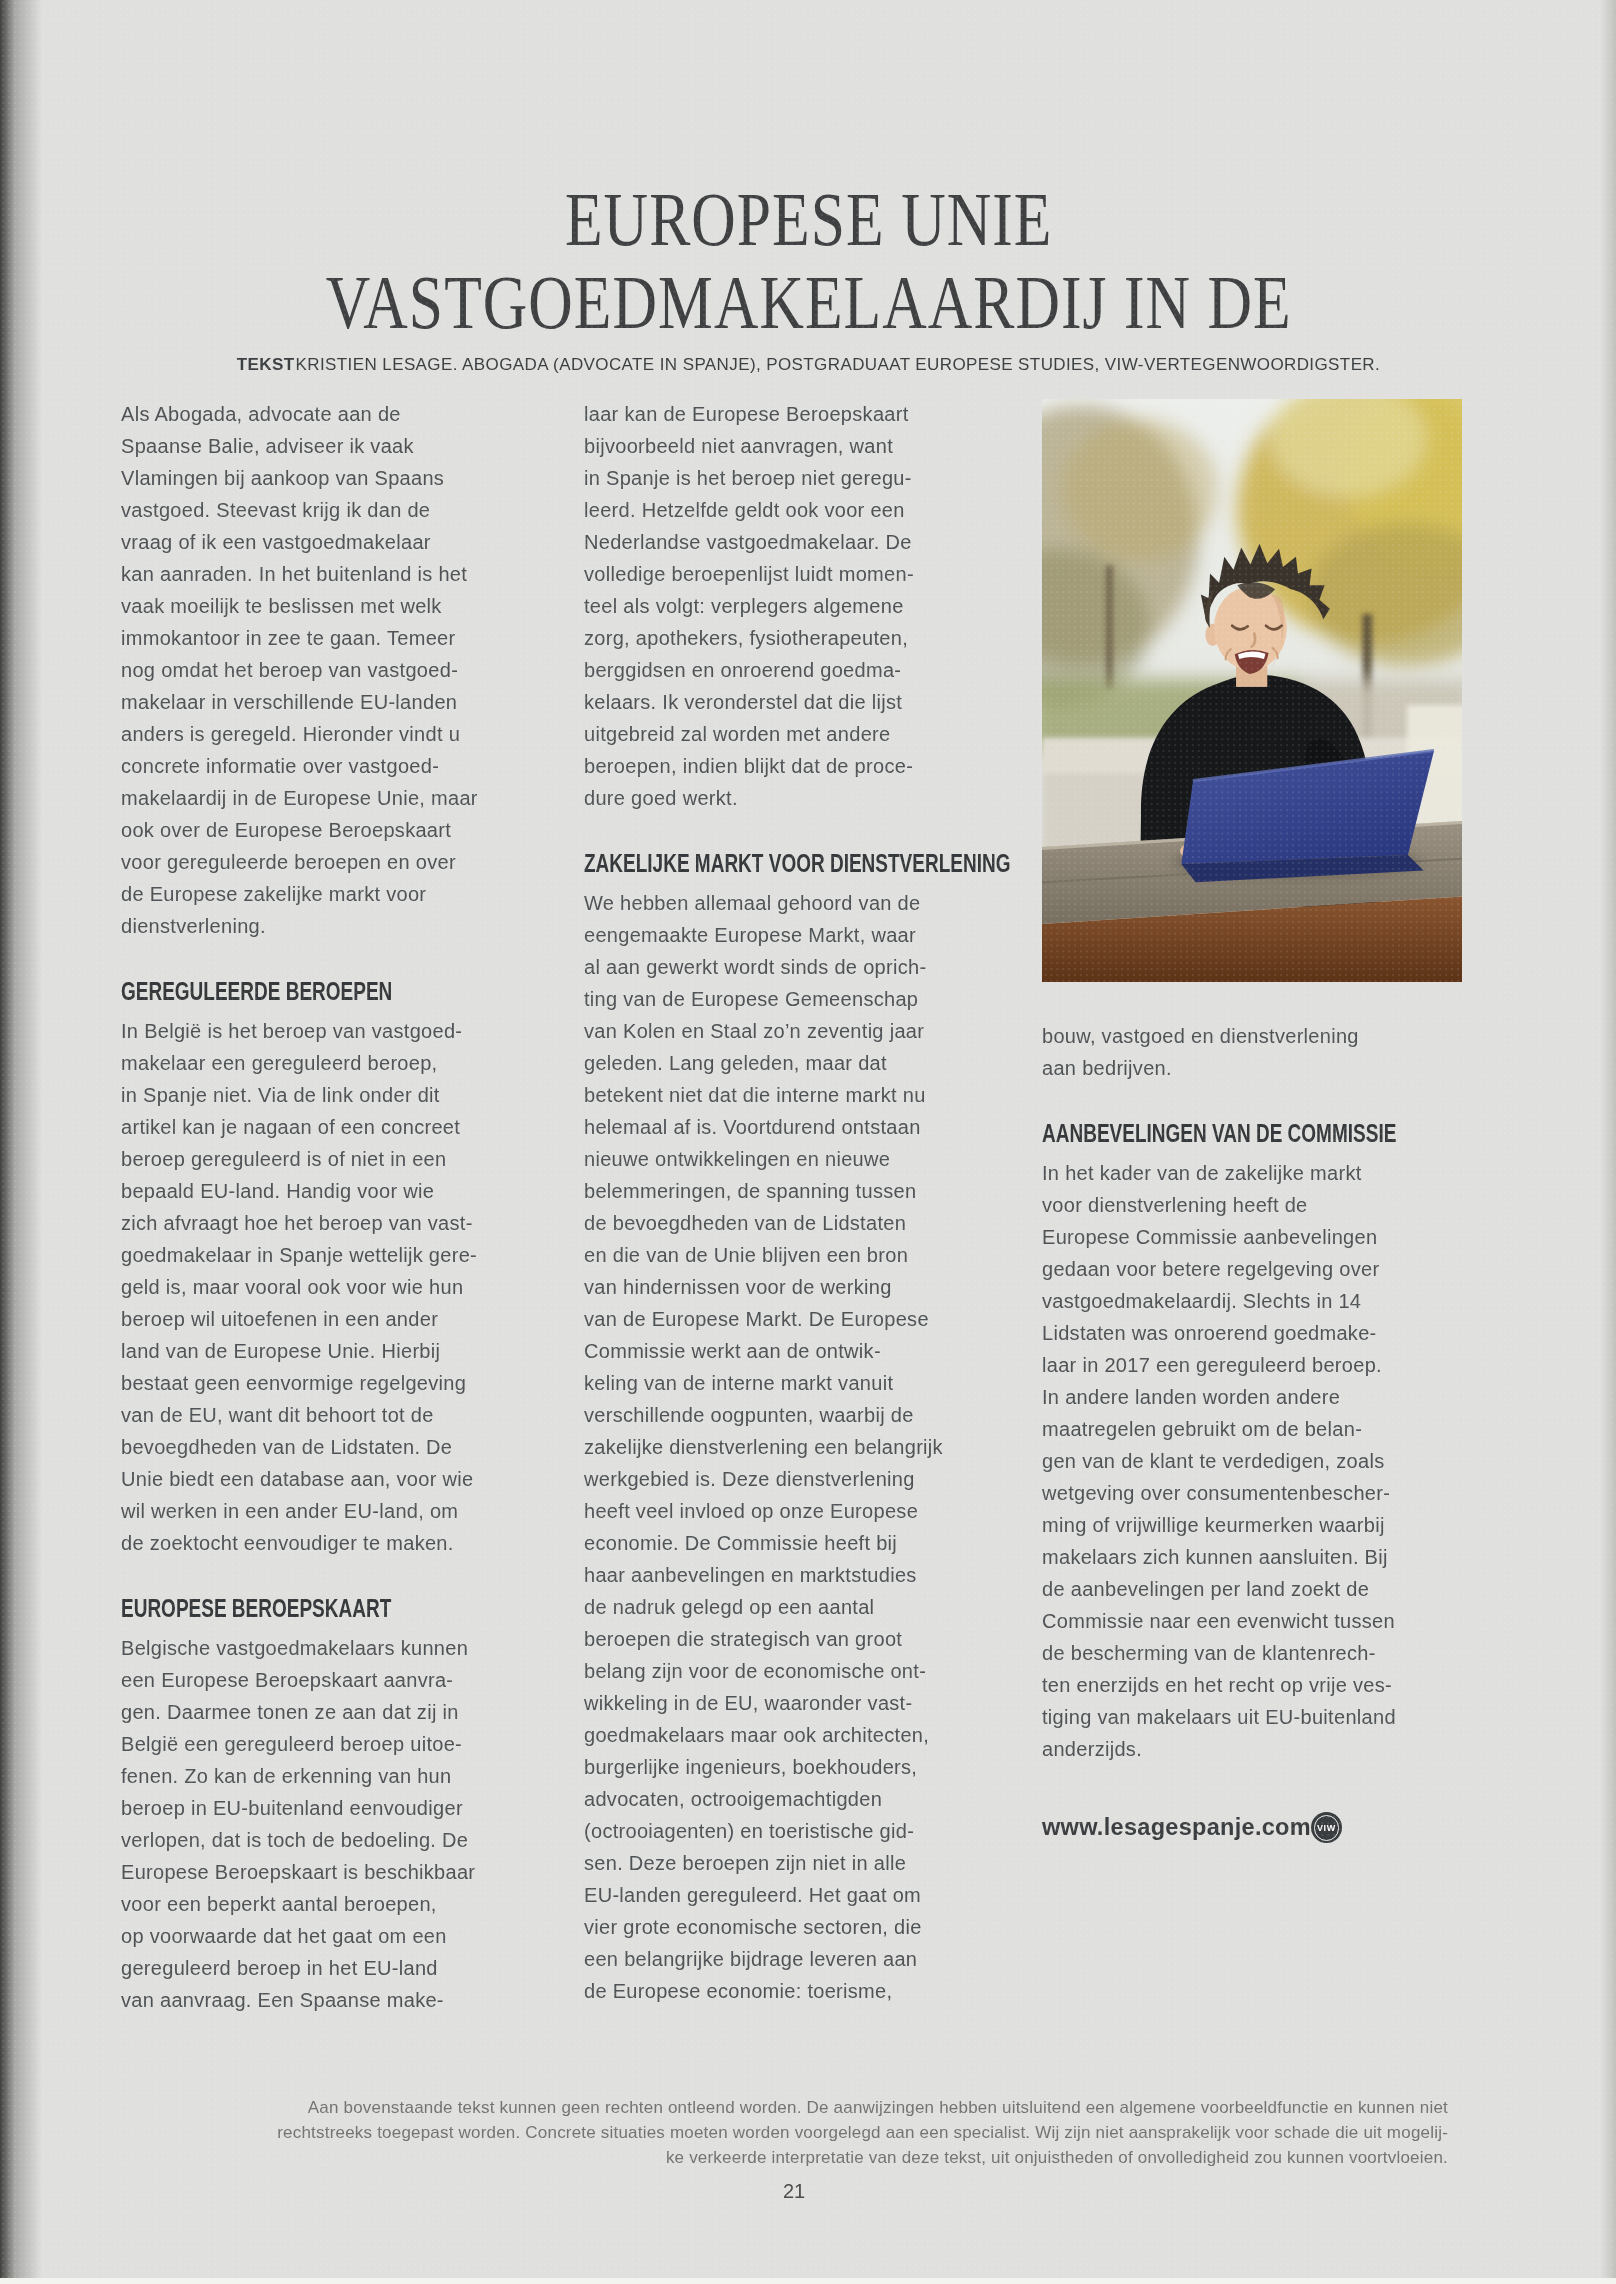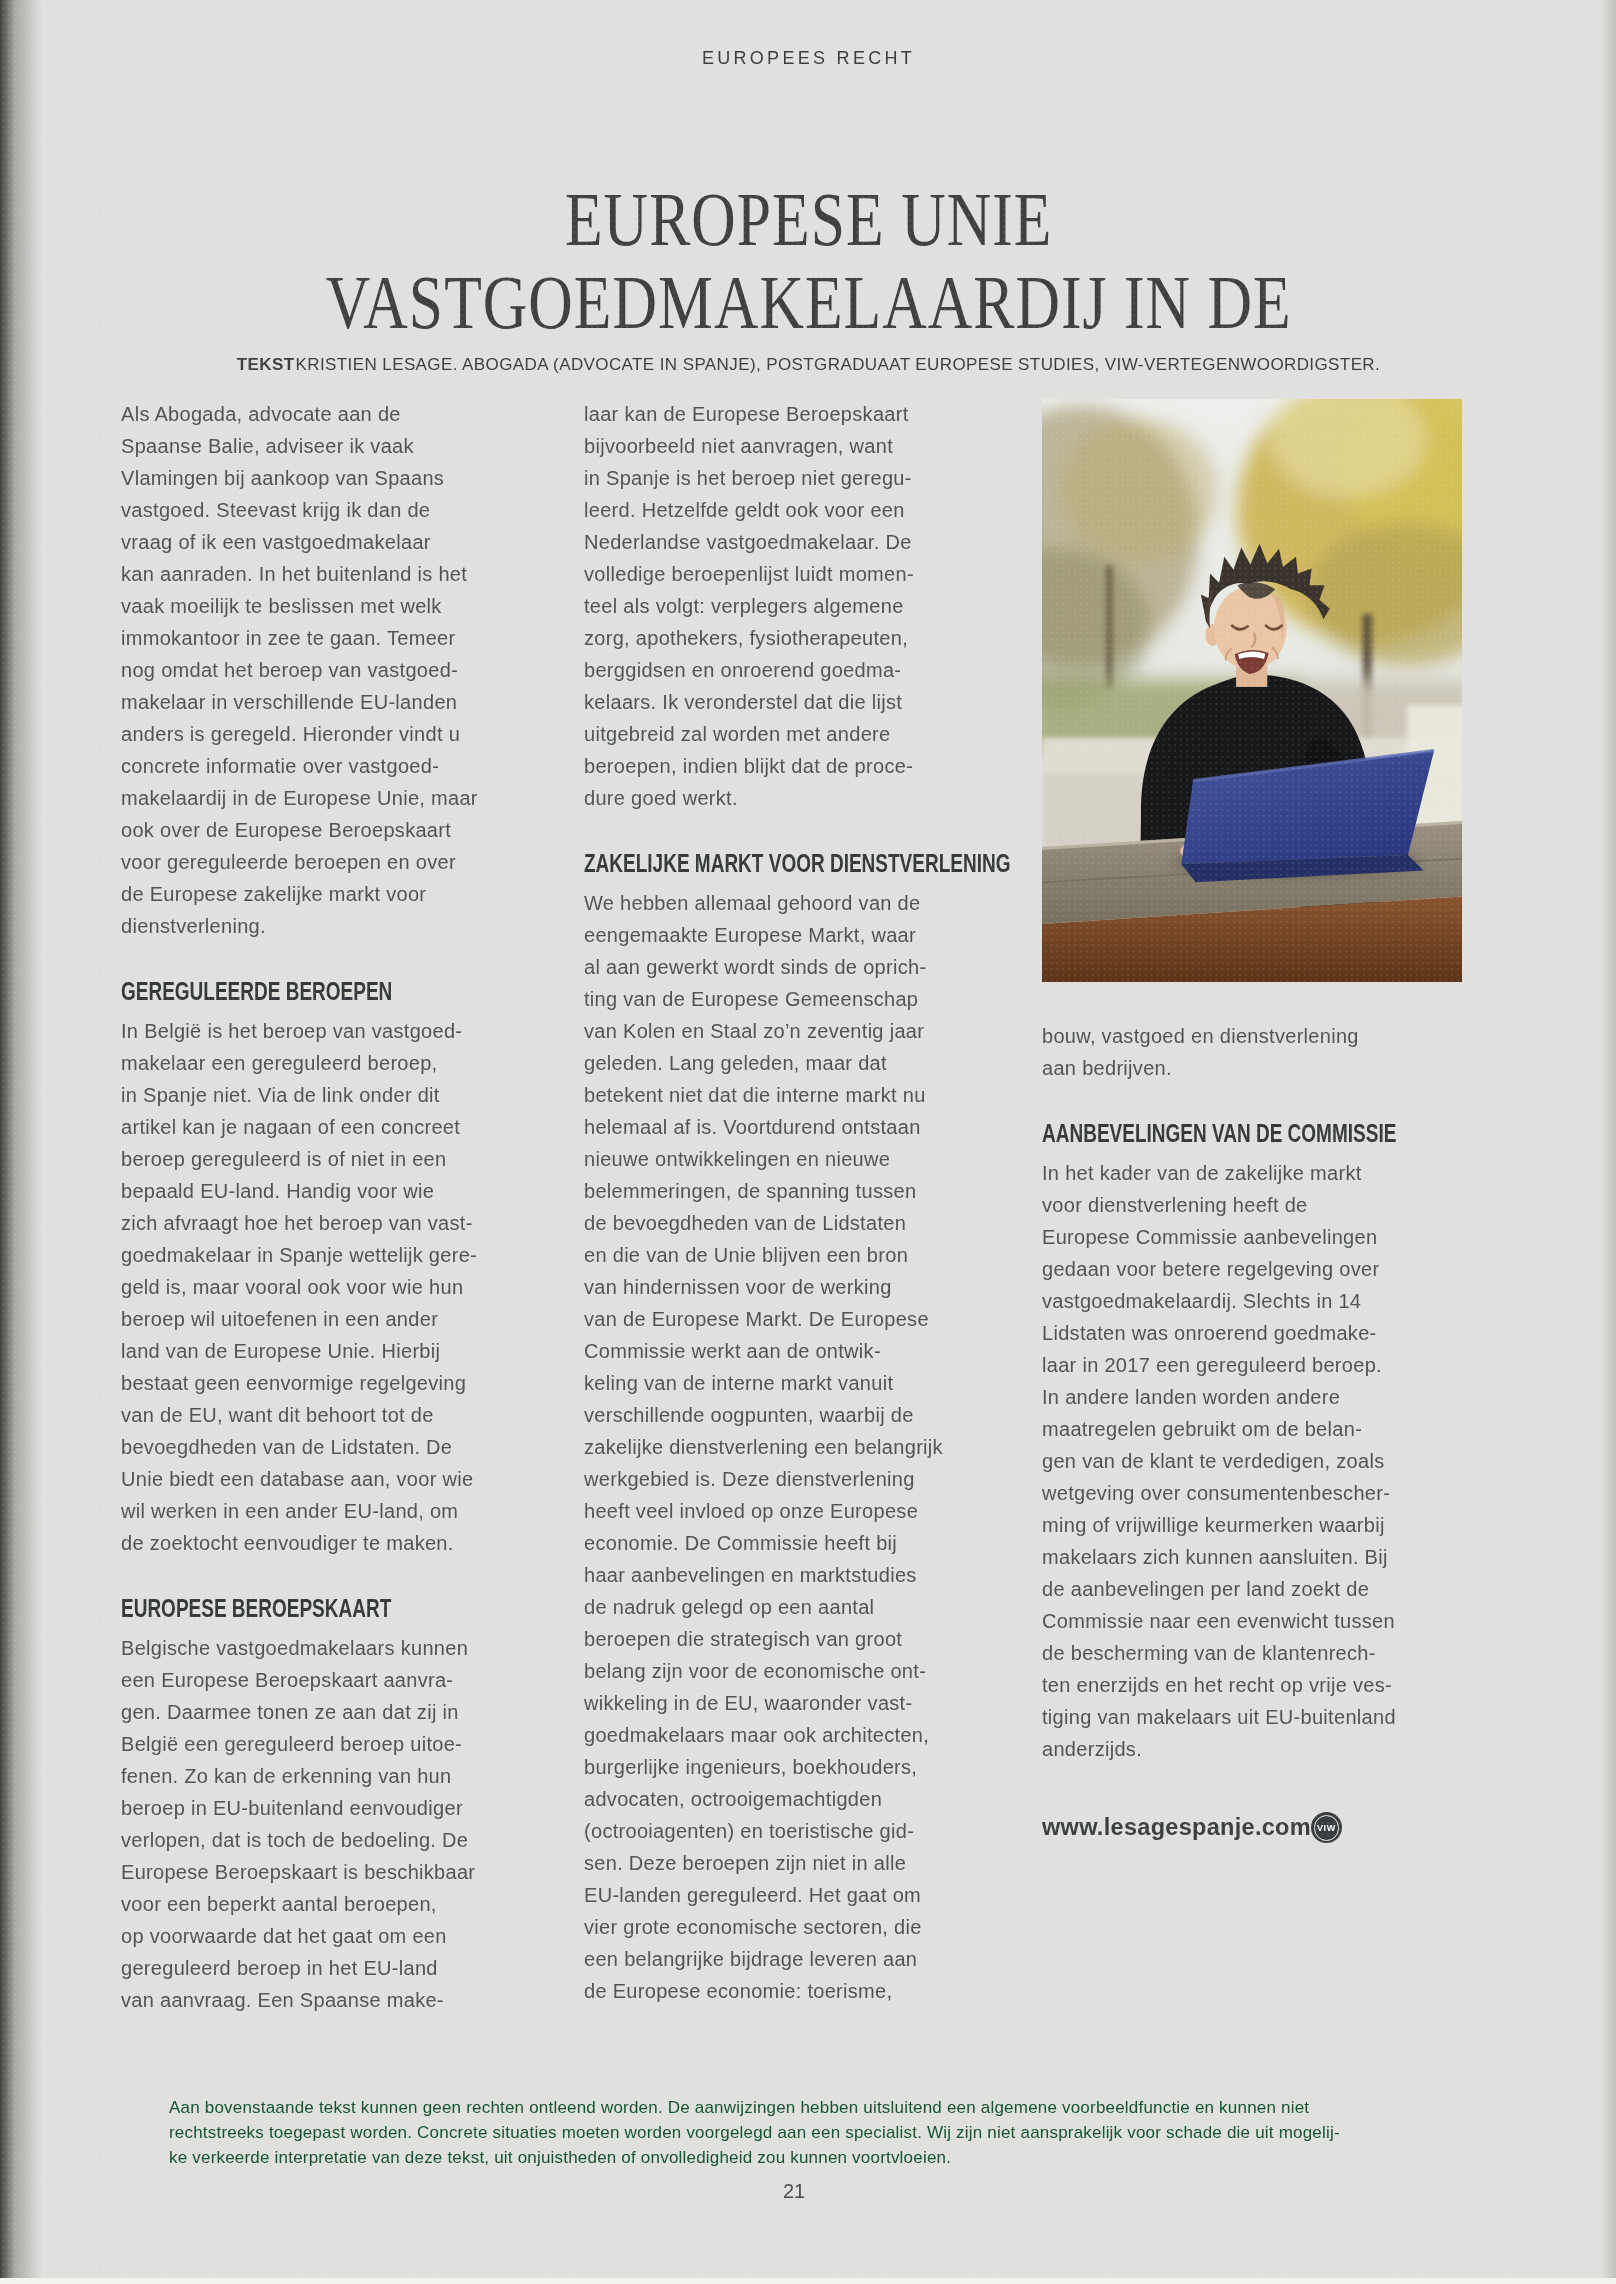--- a/index.html
+++ b/index.html
@@ -69,37 +69,36 @@
   }
   .viw-badge::before{content:"";position:absolute;inset:2.6px;border:1.3px solid #eceeec;border-radius:50%;}
   .viw-badge span{color:#fff;font-size:9px;font-weight:700;letter-spacing:0.7px;position:relative;}
 
   .photo{
     position:relative;width:420px;height:583px;margin:1.3px 0 38px 0;overflow:hidden;
     background:#e8eae6;
   }
 
   .footer{
-    position:absolute;top:2095px;left:169px;right:169px;text-align:left;z-index:5;
-    font-size:17px;line-height:25px;color:#14532d;white-space:pre-line;letter-spacing:0.2px;
+    position:absolute;top:2095px;left:169px;right:169px;text-align:right;z-index:5;
+    font-size:17px;line-height:25px;color:#737373;white-space:pre-line;letter-spacing:0.2px;
   }
   .pagenum{
     position:absolute;top:2180px;left:0;right:29px;text-align:center;z-index:5;
     font-size:20px;color:#4a4d4c;
   }
 </style>
 </head>
 <body>
 
 <div class="page">
   <div class="spine"></div>
   <div class="edge-right"></div>
   <div class="edge-bottom"></div>
 
-  <div class="kicker">EUROPEES RECHT</div>
 
   <h1 class="title">
     <span class="tline"><span>EUROPESE UNIE</span></span>
     <span class="tline"><span>VASTGOEDMAKELAARDIJ IN DE</span></span>
   </h1>
 
   <div class="byline">
     <b>TEKST</b><span>KRISTIEN LESAGE. ABOGADA (ADVOCATE IN SPANJE), POSTGRADUAAT EUROPESE STUDIES, VIW-VERTEGENWOORDIGSTER.</span>
   </div>
 

